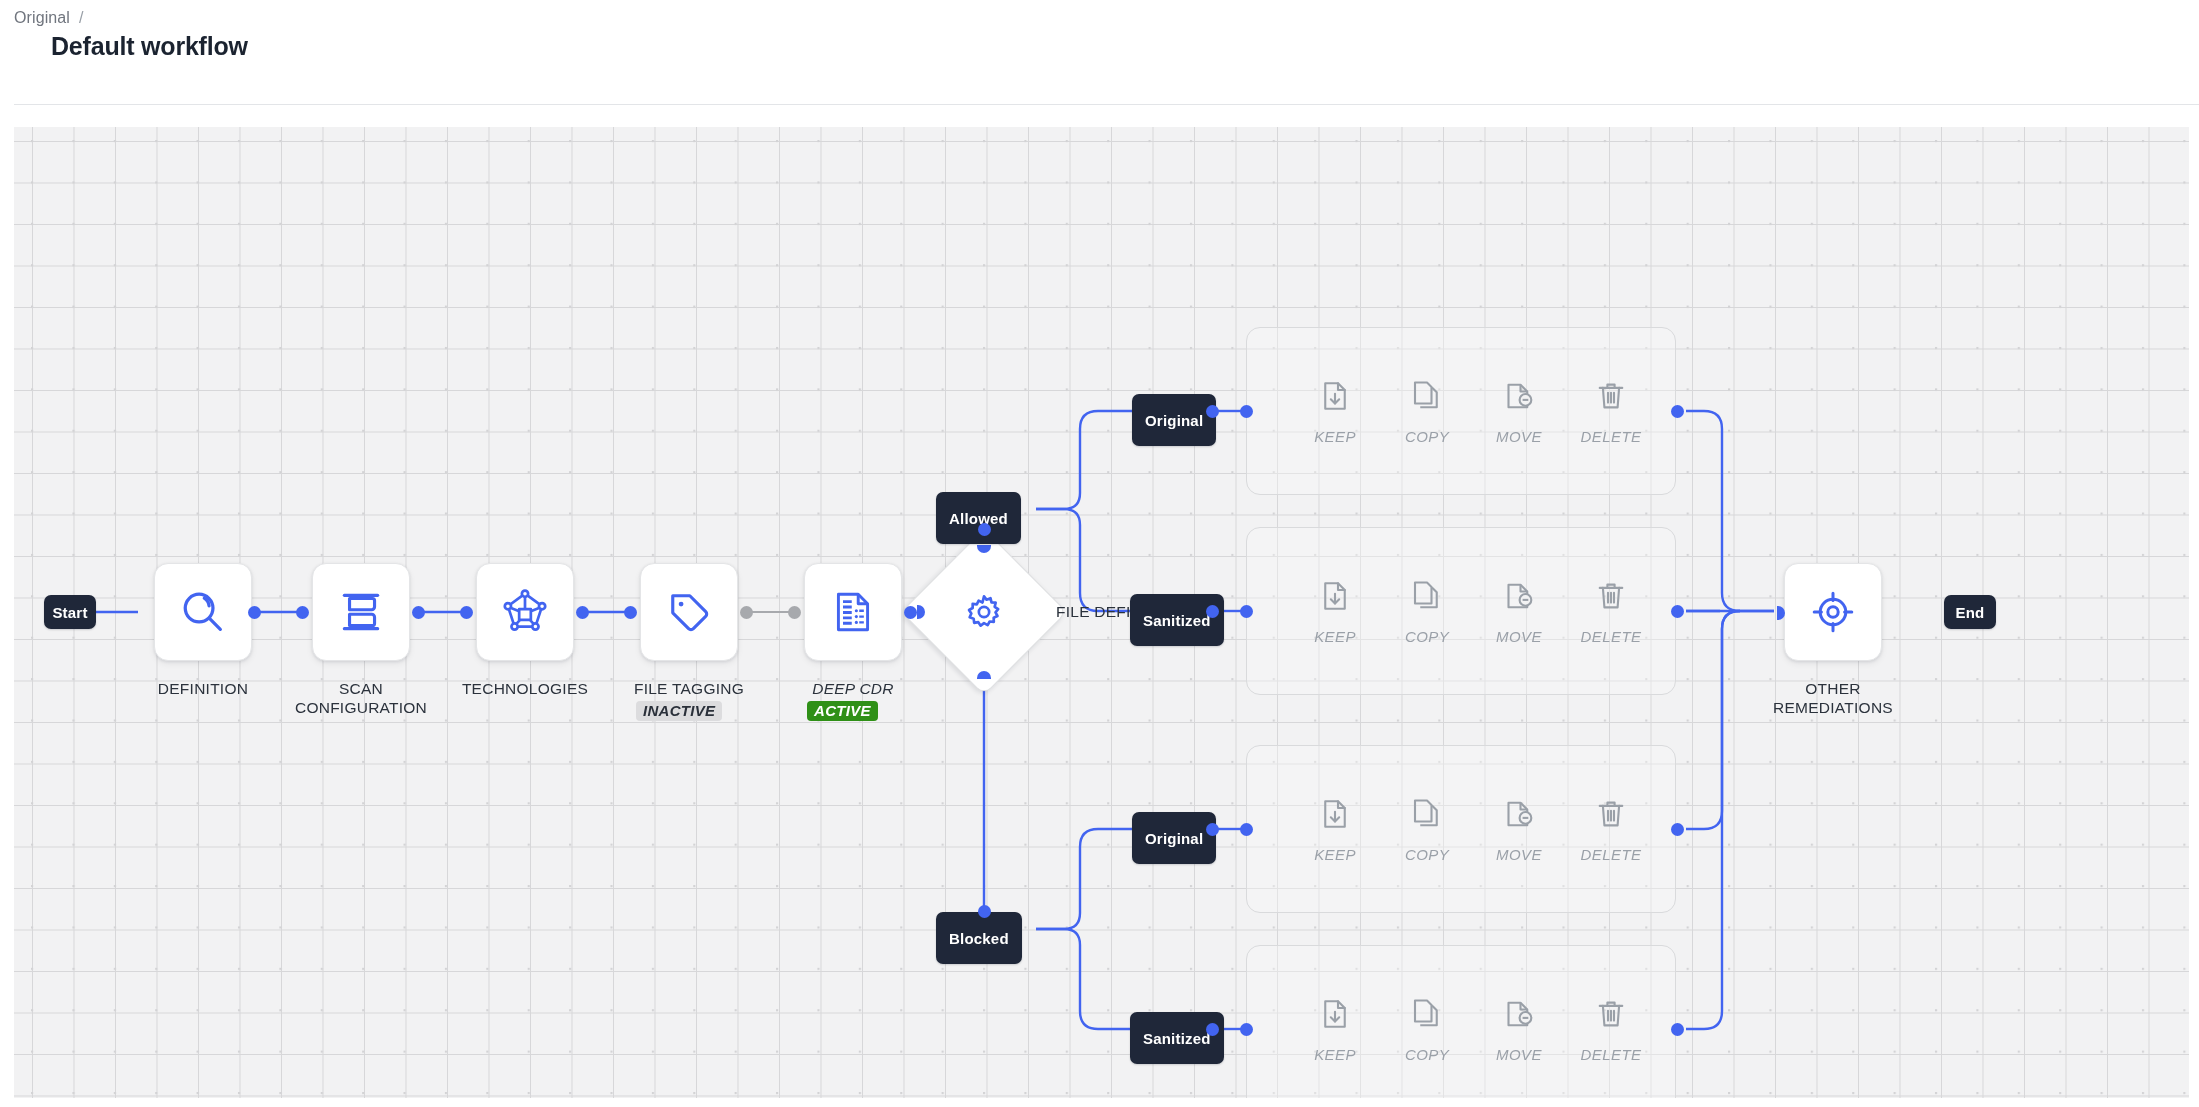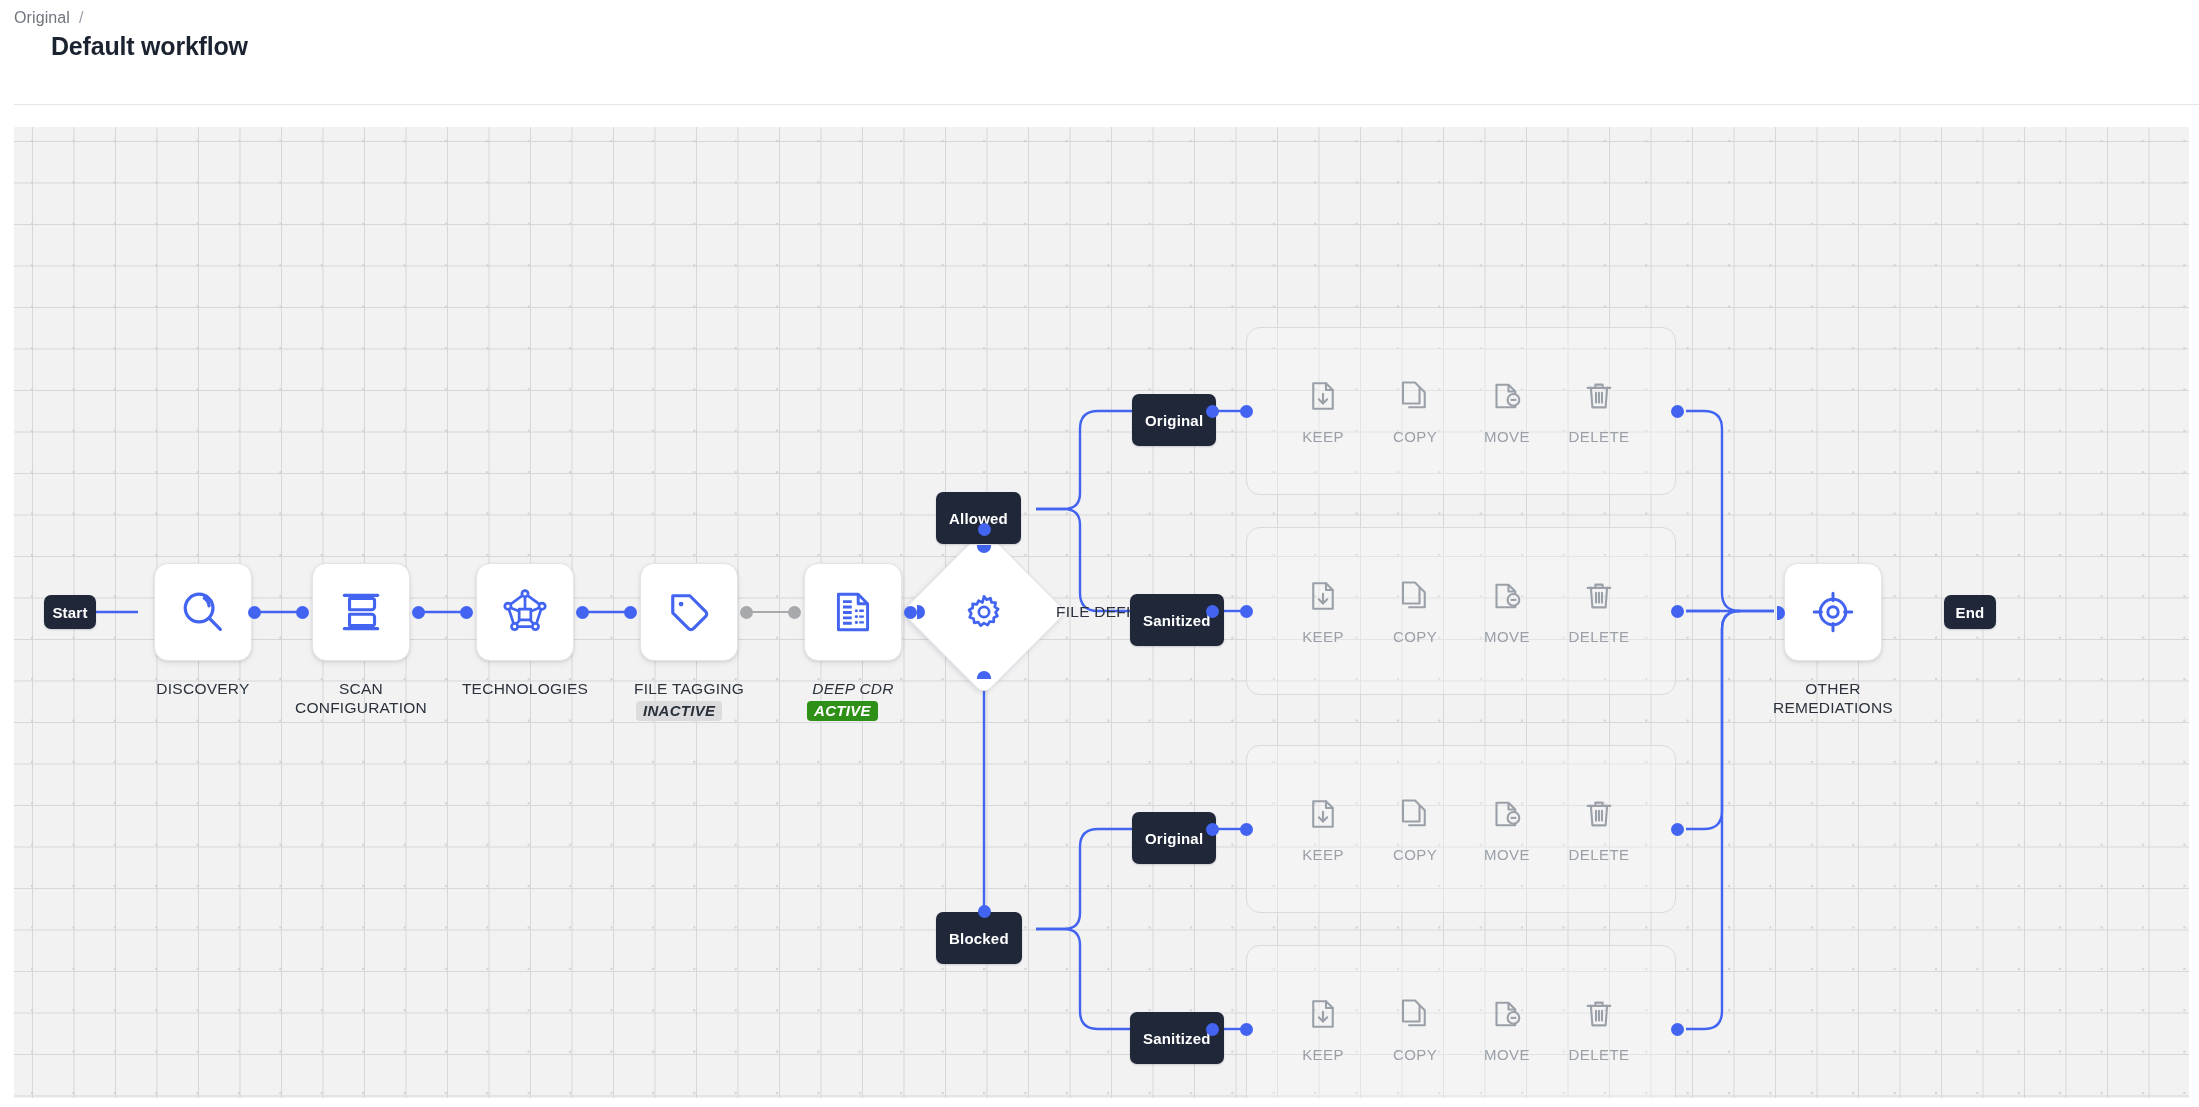--- a/index.html
+++ b/index.html
@@ -121,22 +121,23 @@
   
   .rem-group {
     position:absolute;
     width: 430px; height: 168px;
     border: 1px solid #d9dadc;
     border-radius: 14px;
     background: rgba(250,250,250,.35);
   }
   .rem-items {
     position:absolute; inset:0;
-    display:flex; align-items:center; justify-content:center;
+    display:flex; align-items:center; justify-content:flex-end;
     padding: 0 18px;
+    font-style: italic;
   }
   .rem-item { display:flex; flex-direction:column; align-items:center; gap: 14px; width: 92px; }
   .rem-item .rem-label {
     font-size: 15px; color:#9aa0a8; letter-spacing: .4px;
   }
 
   
   .handle {
     position:absolute; width: 13px; height: 13px; border-radius: 50%;
     background:#4264f0;
@@ -211,21 +212,21 @@
     <div class="pill terminator" style="left:30px; top:468px;">Start</div>
 
     <div class="node">
       <div class="card" style="left:140px; top:436px;">
         <svg width="52" height="52" viewBox="0 0 24 24" fill="none" stroke="#4264f0" stroke-width="1.5" stroke-linecap="round">
           <circle cx="10.2" cy="10.2" r="6.4"></circle>
           <path d="M 12.6 5.6 a 5 5 0 0 1 2.2 3.6"></path>
           <path d="M 15.1 15.1 L 20 20"></path>
         </svg>
       </div>
-      <div class="node-label" style="left:74px; top:552px;">DISCOVERY</div>
+      <div class="node-label" style="left:74px; top:552px;">DEFINITION</div>
     </div>
 
     <div class="node">
       <div class="card" style="left:298px; top:436px;">
         <svg width="50" height="50" viewBox="0 0 24 24" fill="none" stroke="#4264f0" stroke-width="1.5" stroke-linecap="round" stroke-linejoin="round">
           <path d="M4 4 H20"></path>
           <path d="M4 20 H20"></path>
           <path d="M6.5 5.5 H17.5 a1 1 0 0 1 1 1 v3 a1.4 1.4 0 0 1 -1.4 1.4 H6.5 Z"></path>
           <path d="M6.5 18.5 H17.5 a1 1 0 0 0 1 -1 v-3 a1.4 1.4 0 0 0 -1.4 -1.4 H6.5 Z"></path>
         </svg>

